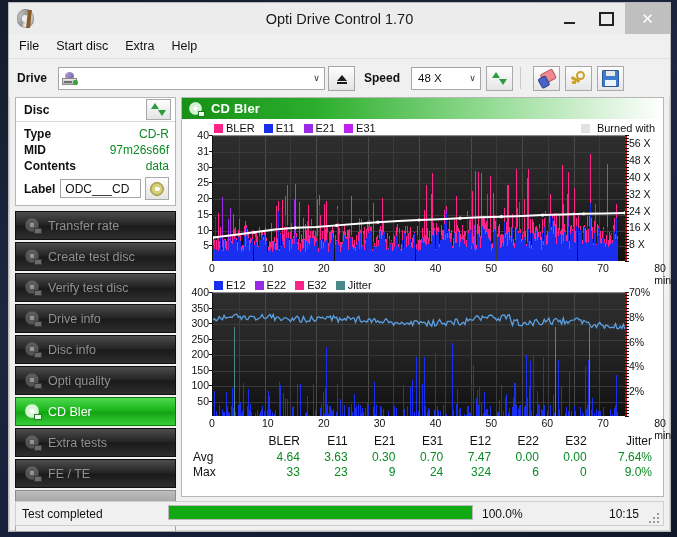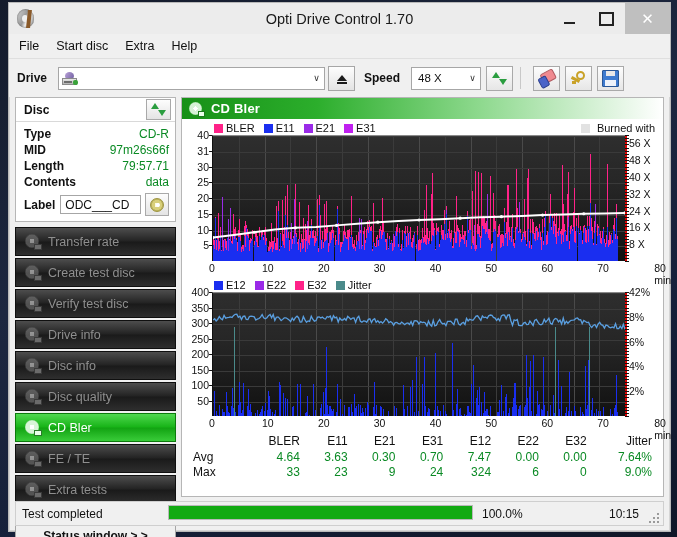--- a/index.html
+++ b/index.html
@@ -324,24 +324,20 @@
         <div class="discinfo">
           <div class="row">
             <span class="k">Type</span>
             <span class="v">CD-R</span>
           </div>
           <div class="row">
             <span class="k">MID</span>
             <span class="v">97m26s66f</span>
           </div>
           <div class="row">
-            <span class="k">Length</span>
-            <span class="v">79:57.71</span>
-          </div>
-          <div class="row">
             <span class="k">Contents</span>
             <span class="v">data</span>
           </div>
           <div class="lblrow">
             <span class="k">Label</span>
             <div class="lblinput">ODC___CD</div>
             <div class="cdbtn">
                 <span class="cdglyph"></span>
               </div>
           </div>
@@ -382,42 +378,42 @@
               <span class="d"></span>
               <span class="s"></span>
             </span>
             <span>Disc info</span>
           </div>
           <div class="nav">
             <span class="nico">
               <span class="d"></span>
               <span class="s"></span>
             </span>
-            <span>Disc quality</span>
+            <span>Opti quality</span>
           </div>
           <div class="nav active">
             <span class="nico">
               <span class="d"></span>
               <span class="s"></span>
             </span>
             <span>CD Bler</span>
           </div>
           <div class="nav">
             <span class="nico">
               <span class="d"></span>
               <span class="s"></span>
             </span>
-            <span>FE / TE</span>
+            <span>Extra tests</span>
           </div>
           <div class="nav">
             <span class="nico">
               <span class="d"></span>
               <span class="s"></span>
             </span>
-            <span>Extra tests</span>
+            <span>FE / TE</span>
           </div>
         </div>
       <div class="navfill"></div>
       <div class="statusbtn">Status window &gt; &gt;</div>
     </div>
 
     <div class="rightcol">
       <div class="rc-hd">
         <div class="hico">
             <div class="d"></div>
@@ -1707,21 +1703,21 @@
                   <i style="top: 111.6px;"></i>
                   <i style="top: 114.7px;"></i>
                   <i style="top: 117.8px;"></i>
                   <i style="top: 120.9px;"></i>
                   <i style="top: 124px;"></i>
                 </div>
                 <div class="lbl" style="top: 99.2px;">2%</div>
                 <div class="lbl" style="top: 74.4px;">4%</div>
                 <div class="lbl" style="top: 49.6px;">6%</div>
                 <div class="lbl" style="top: 24.8px;">8%</div>
-                <div class="lbl" style="top: 0px;">42%</div>
+                <div class="lbl" style="top: 0px;">70%</div>
               </div>
           </div>
           <div class="xaxis" id="x2">
               <span style="left: 0%;">0</span>
               <span style="left: 12.5%;">10</span>
               <span style="left: 25%;">20</span>
               <span style="left: 37.5%;">30</span>
               <span style="left: 50%;">40</span>
               <span style="left: 62.5%;">50</span>
               <span style="left: 75%;">60</span>

